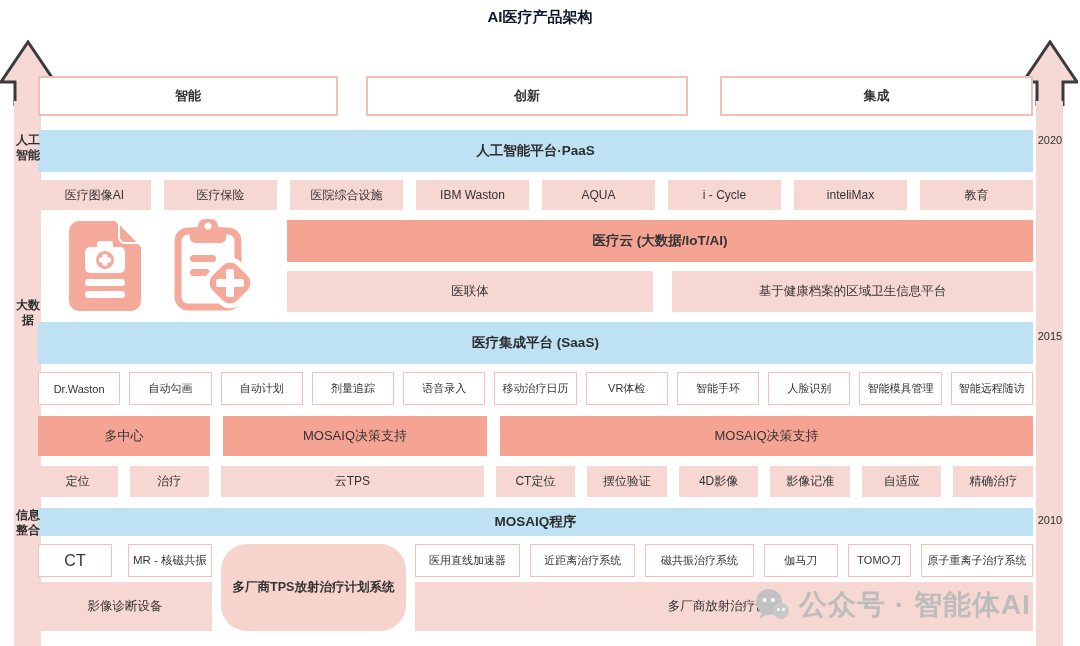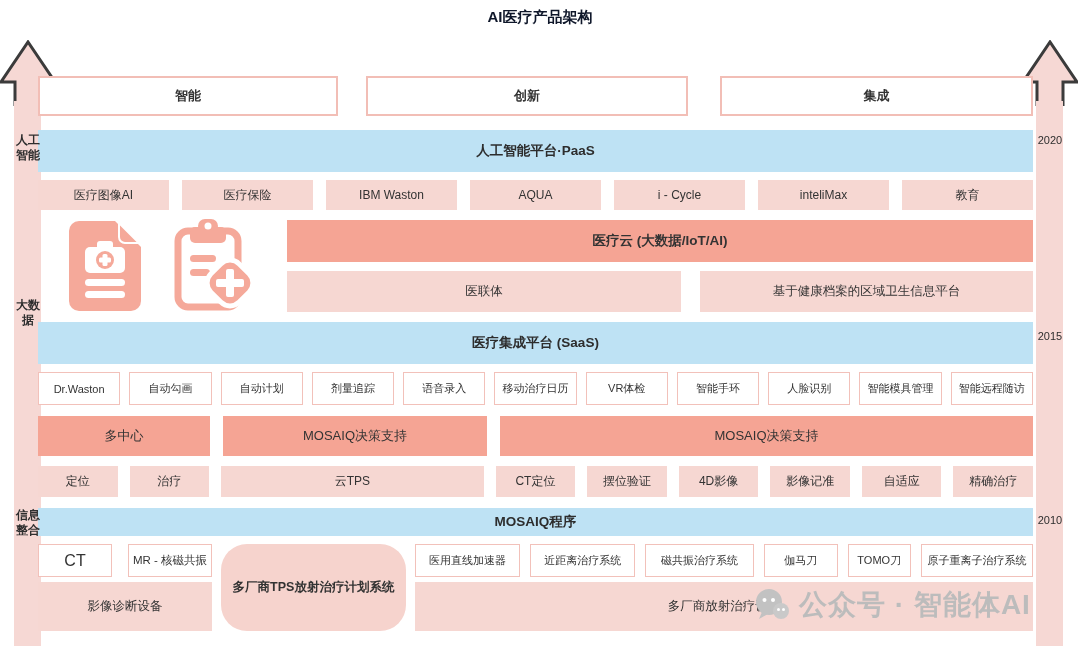--- a/index.html
+++ b/index.html
@@ -37,21 +37,21 @@
 
   .ai-row{margin-top:8px;height:30px;gap:13px;}
   .ai-row .cell{flex:1;}
 
   .cloud-section{margin-top:10px;height:92px;display:flex;}
   .icons-area{width:249px;display:flex;align-items:center;justify-content:space-evenly;}
   .cloud-right{flex:1;display:flex;flex-direction:column;}
   .cloud-band{height:42px;font-size:13.5px;font-weight:bold;}
   .cloud-sub{margin-top:9px;height:41px;display:flex;gap:19px;}
   .cloud-sub .cell{font-size:12.5px;}
-  .cs1{width:394px;}
+  .cs1{width:366px;}
   .cs2{flex:1;}
 
   .saas-row{margin-top:8px;height:33px;gap:9px;}
   .saas-row .cell{flex:1;padding:0 1px;}
 
   .decision-row{margin-top:11px;height:40px;gap:13px;}
   .d1{width:172px;}
   .d2{width:264px;}
   .d3{flex:1;}
 
@@ -113,20 +113,21 @@
       <div class="cell pillar p1">智能</div>
       <div class="cell pillar p2">创新</div>
       <div class="cell pillar p3">集成</div>
     </div>
 
     <div class="cell band" style="margin-top:14px">人工智能平台·PaaS</div>
 
     <div class="row ai-row">
       <div class="cell pink">医疗图像AI</div>
       <div class="cell pink">医疗保险</div>
+      <div class="cell pink">医院综合设施</div>
       <div class="cell pink">IBM Waston</div>
       <div class="cell pink">AQUA</div>
       <div class="cell pink">i - Cycle</div>
       <div class="cell pink">inteliMax</div>
       <div class="cell pink">教育</div>
     </div>
 
     <div class="cloud-section">
       <div class="icons-area">
         <svg width="72" height="90" viewBox="0 0 72 90">

